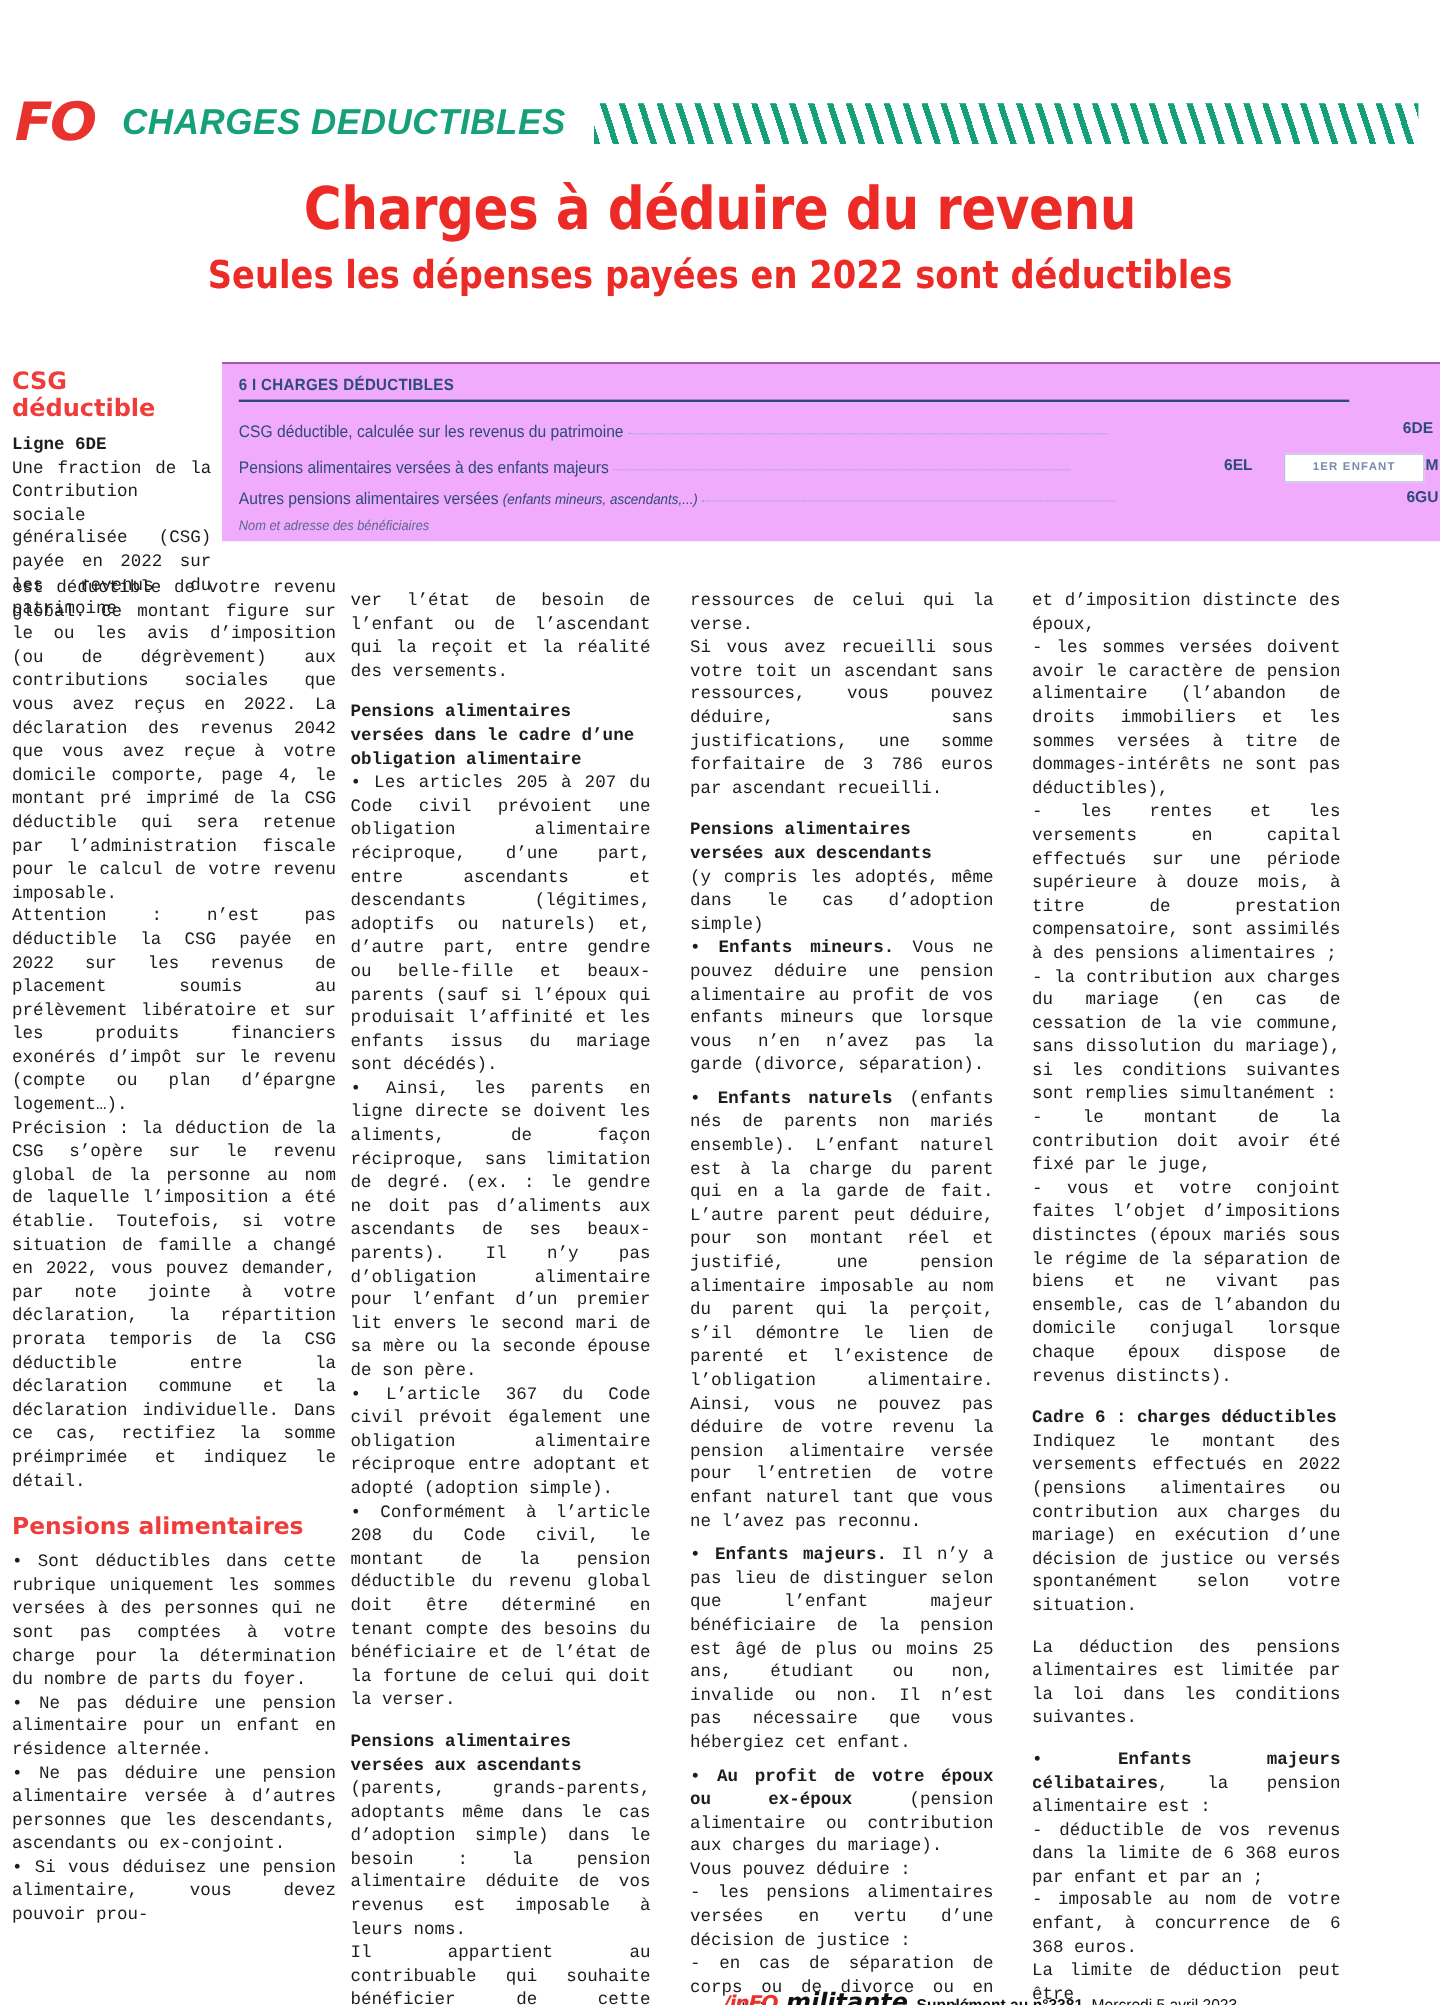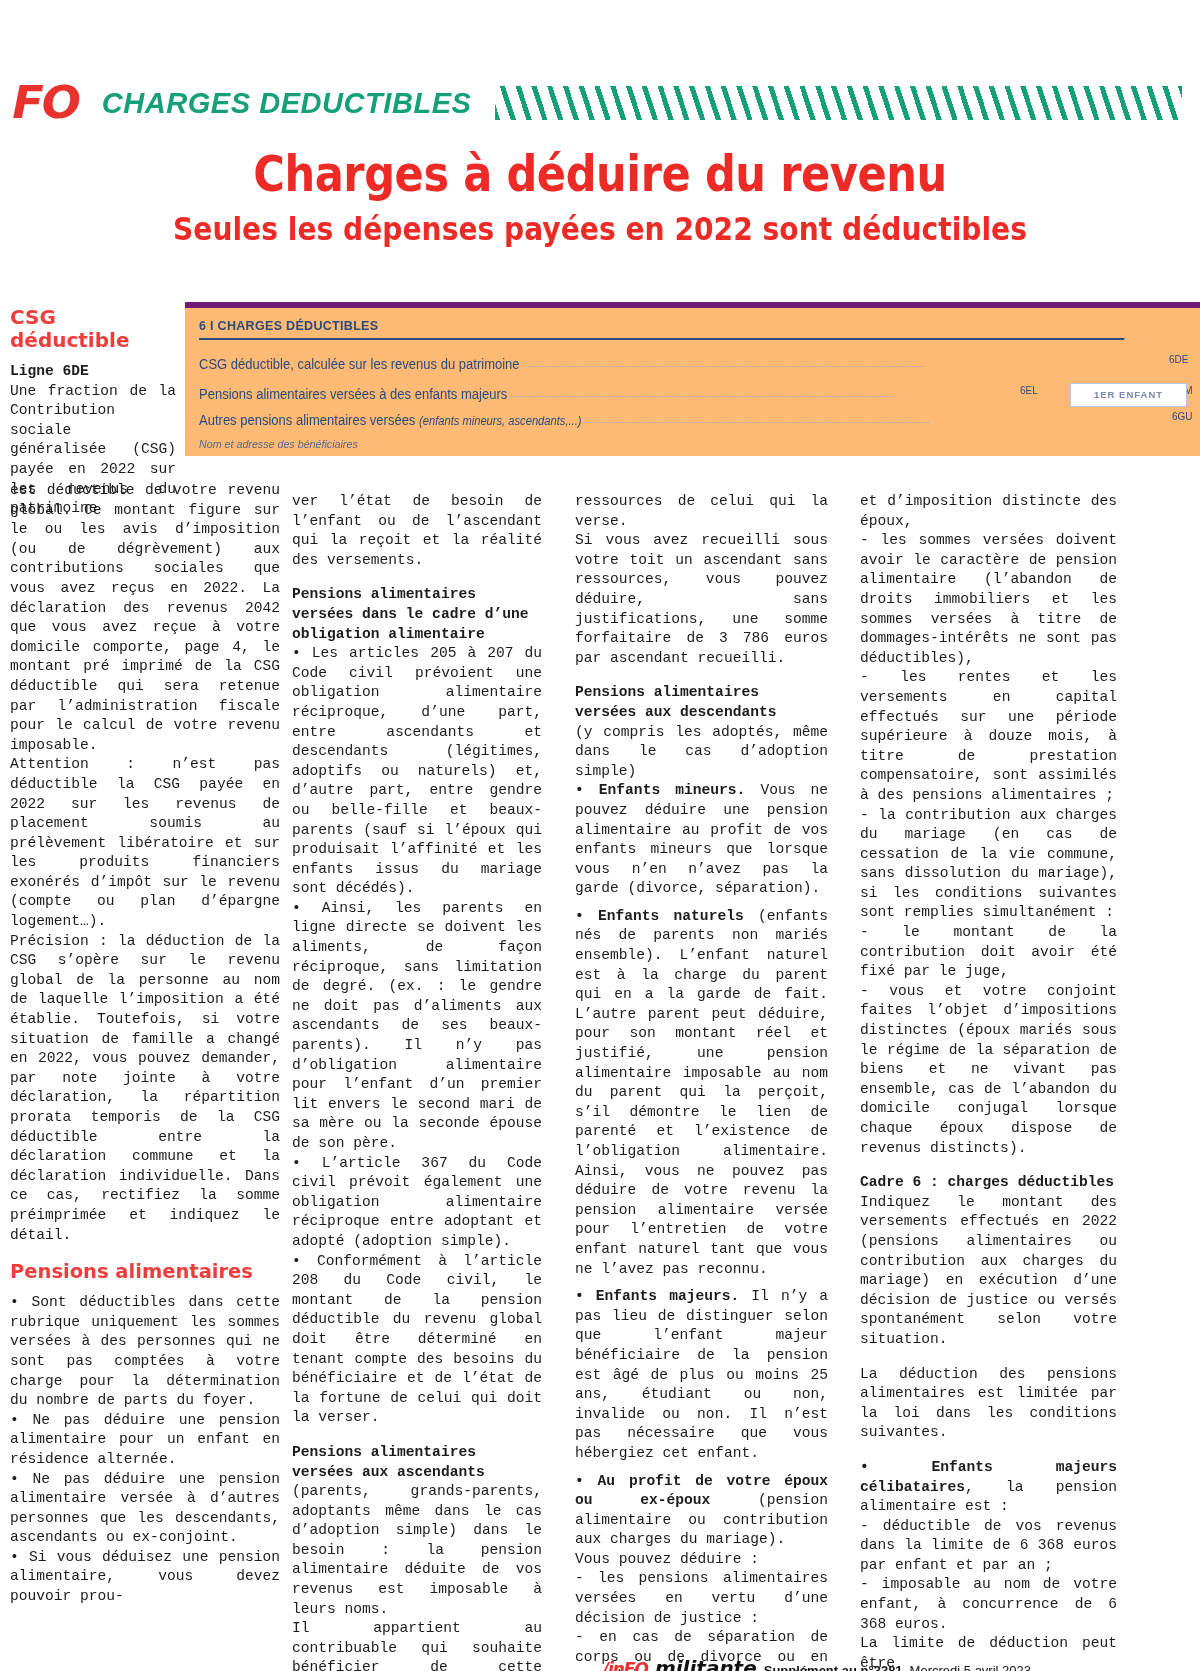--- a/index.html
+++ b/index.html
@@ -62,22 +62,22 @@
     font-weight:bold;
     font-size:32px; line-height:38px;
     color:#ec2a26;
     transform:scaleX(0.88);
   }
 
   
   .form-box{
     position:absolute; left:185px; top:258px;
     width:1015px; height:148px;
-    background:#fdba74;
-    border-top:6px solid #701a75;
+    background:#f0abfc;
+    border-top:1px solid #701a75;
     overflow:hidden;
     color:#2d4a7c;
   }
   .form-head{
     position:absolute; left:14px; top:10px; right:6px;
     font-size:13.5px; font-weight:bold; letter-spacing:0.3px;
     padding-bottom:5px;
     border-bottom:2px solid #2d4a7c;
     transform:scaleX(0.93); transform-origin:left;
   }
@@ -102,21 +102,21 @@
     background:#ffffff;
     border:1px solid #b9c3db;
     height:22px;
   }
   .ic-6el{ left:885px; top:75px; width:115px; }
   .cell-hint{
     font-size:9.5px; font-weight:bold; letter-spacing:1px;
     color:#7a89ad; text-align:center; line-height:22px;
   }
   .code-abs{
-    position:absolute; font-size:10px; font-weight:normal; color:#2d4a7c;
+    position:absolute; font-size:13px; font-weight:bold; color:#2d4a7c;
   }
   .c-6de{ left:984px; top:46px; }
   .c-6el{ left:835px; top:77px; }
   .c-6em{ left:987px; top:77px; }
   .c-6gu{ left:987px; top:103px; }
 
   
   .col{
     position:absolute;
     font-size:14.6px;

